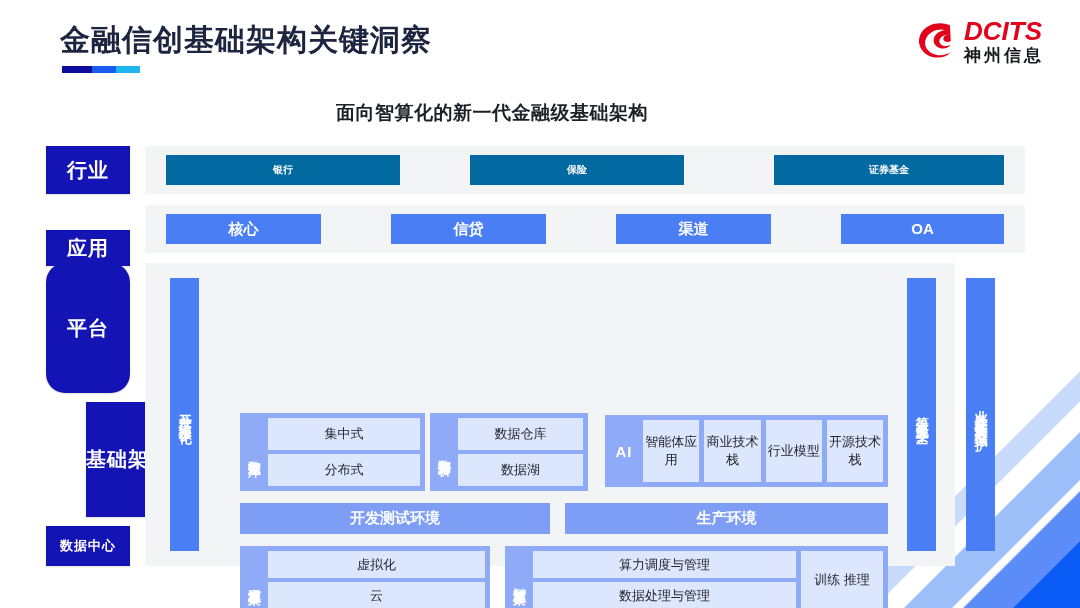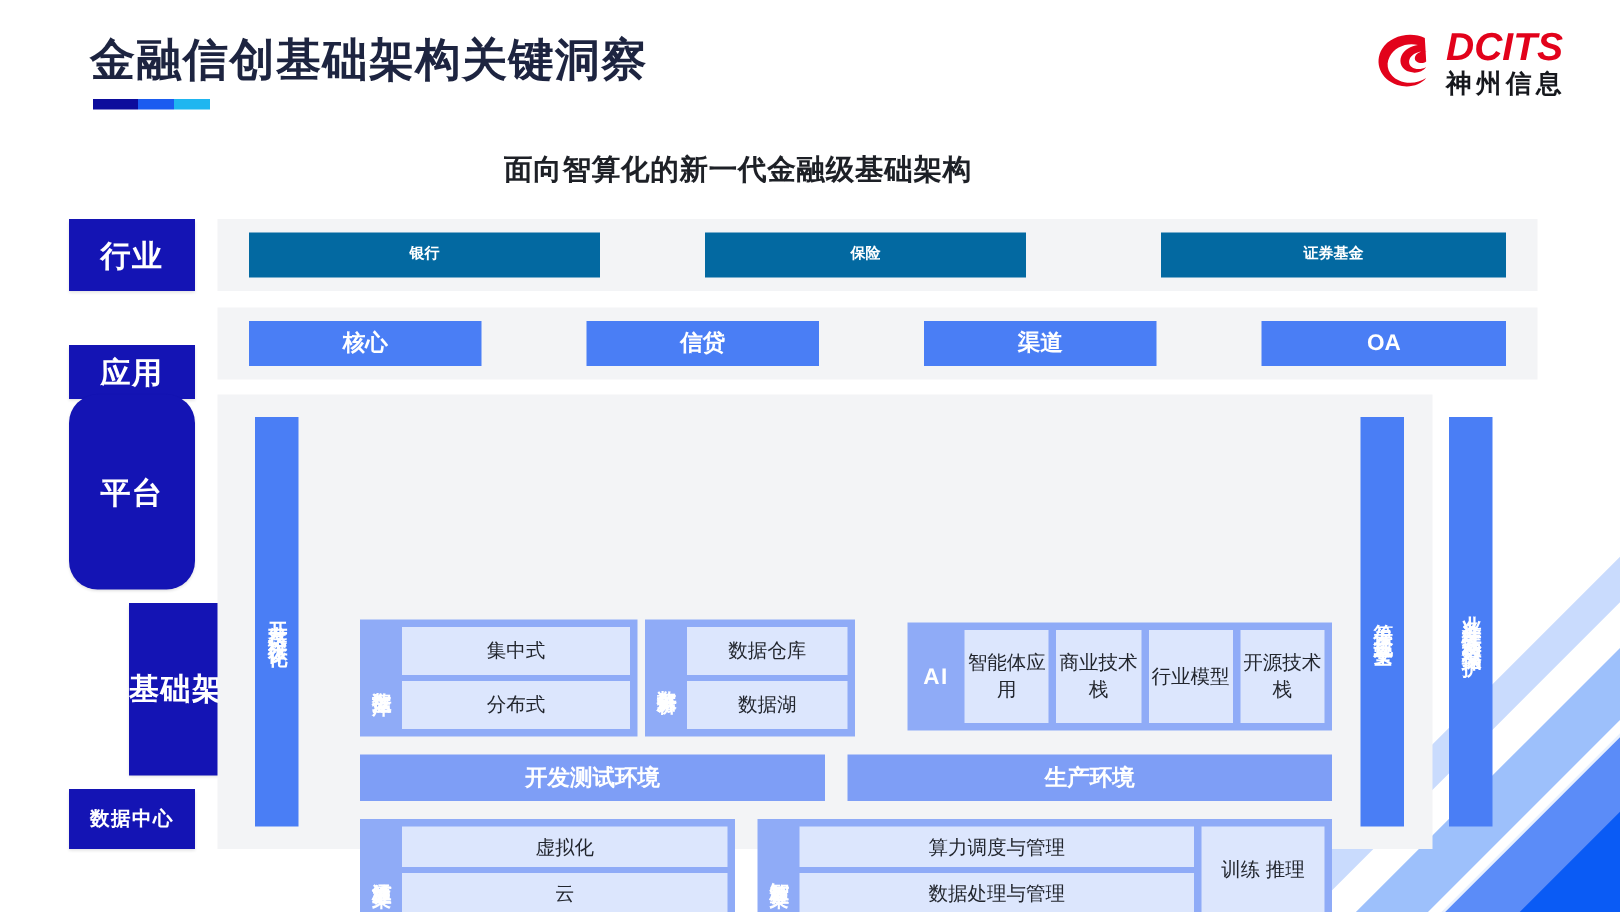--- a/index.html
+++ b/index.html
@@ -102,21 +102,21 @@
     flex:0 0 auto;width:18px;
   }
   .group-body{flex:1 1 auto;display:flex;flex-direction:column;gap:4px;}
   .group-grid{flex:1 1 auto;display:grid;grid-template-columns:1fr 1fr 1fr 1fr;gap:5px;}
   .chip{
     background:#dce6fd;color:#22262e;font-size:13px;font-weight:normal;
     display:flex;align-items:center;justify-content:center;flex:1 1 0;text-align:center;
   }
 
   .g-db    {left:95px;top:150px;width:185px;height:78px;}
-  .g-da    {left:285px;top:150px;width:140px;height:78px;}
+  .g-da    {left:285px;top:150px;width:158px;height:78px;}
   .g-ai    {left:460px;top:152px;width:283px;height:72px;}
   .g-ai .group-cap{font-size:15px;writing-mode:horizontal-tb;width:28px;}
 
   
   .envbar{position:absolute;background:#7e9ef6;color:#fff;font-size:15px;font-weight:bold;
           display:flex;align-items:center;justify-content:center;}
   .env-dev {left:95px;top:240px;width:310px;height:31px;}
   .env-prod{left:420px;top:240px;width:323px;height:31px;}
 
   

